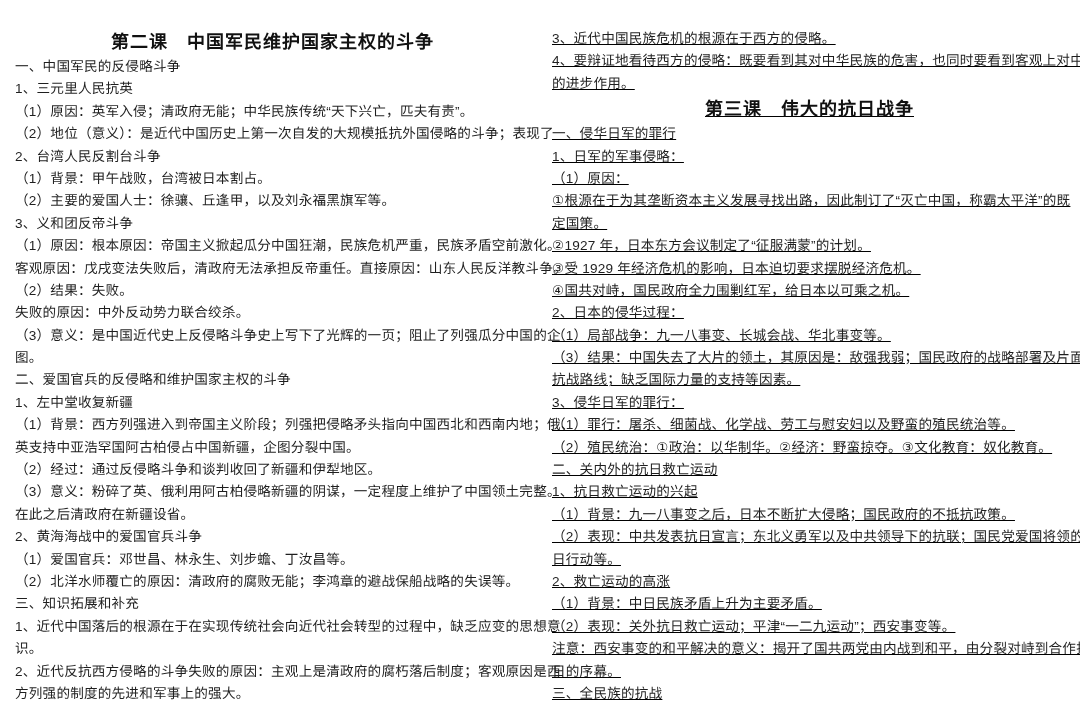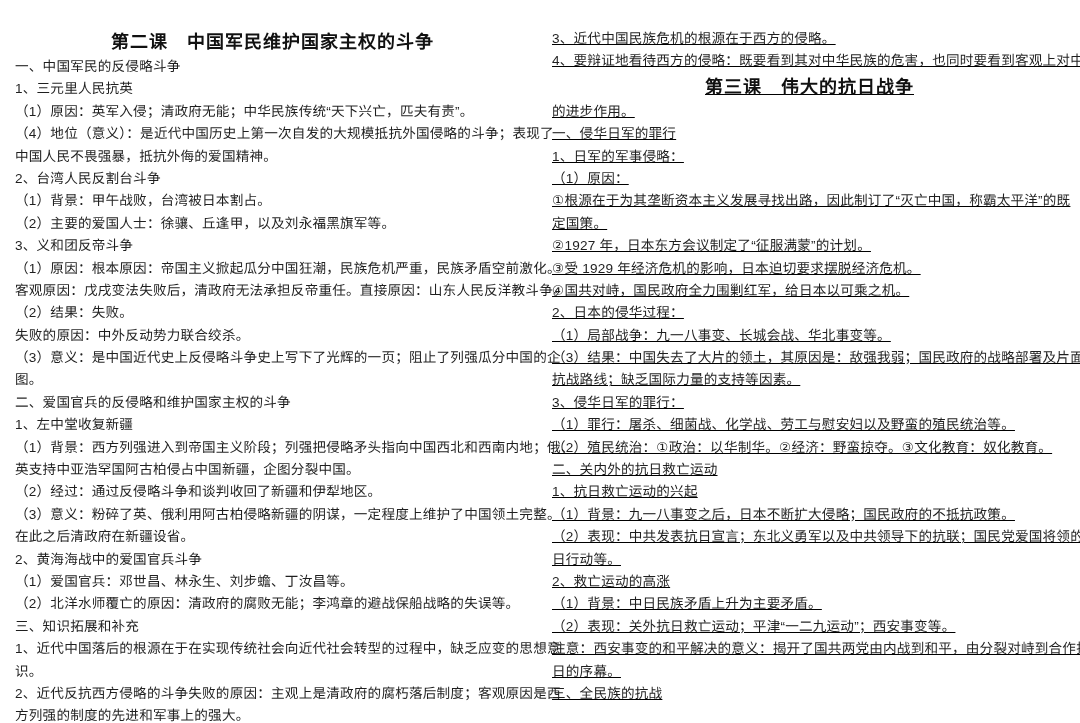--- a/index.html
+++ b/index.html
@@ -47,22 +47,21 @@
 </style>
 </head>
 <body>
 
 <div class="page" style="background: rgb(255, 255, 255);">
   <div class="column column-left">
       <div class="line title-line">第二课　中国军民维护国家主权的斗争</div>
       <div class="line">一、中国军民的反侵略斗争</div>
       <div class="line">1、三元里人民抗英</div>
       <div class="line">（1）原因：英军入侵；清政府无能；中华民族传统“天下兴亡，匹夫有责”。</div>
-      <div class="line">（4）地位（意义）：是近代中国历史上第一次自发的大规模抵抗外国侵略的斗争；表现了</div>
-      <div class="line">中国人民不畏强暴，抵抗外侮的爱国精神。</div>
+      <div class="line">（2）地位（意义）：是近代中国历史上第一次自发的大规模抵抗外国侵略的斗争；表现了</div>
       <div class="line">2、台湾人民反割台斗争</div>
       <div class="line">（1）背景：甲午战败，台湾被日本割占。</div>
       <div class="line">（2）主要的爱国人士：徐骧、丘逢甲，以及刘永福黑旗军等。</div>
       <div class="line">3、义和团反帝斗争</div>
       <div class="line">（1）原因：根本原因：帝国主义掀起瓜分中国狂潮，民族危机严重，民族矛盾空前激化。</div>
       <div class="line">客观原因：戊戌变法失败后，清政府无法承担反帝重任。直接原因：山东人民反洋教斗争。</div>
       <div class="line">（2）结果：失败。</div>
       <div class="line">失败的原因：中外反动势力联合绞杀。</div>
       <div class="line">（3）意义：是中国近代史上反侵略斗争史上写下了光辉的一页；阻止了列强瓜分中国的企</div>
       <div class="line">图。</div>
@@ -78,22 +77,22 @@
       <div class="line">（2）北洋水师覆亡的原因：清政府的腐败无能；李鸿章的避战保船战略的失误等。</div>
       <div class="line">三、知识拓展和补充</div>
       <div class="line">1、近代中国落后的根源在于在实现传统社会向近代社会转型的过程中，缺乏应变的思想意</div>
       <div class="line">识。</div>
       <div class="line">2、近代反抗西方侵略的斗争失败的原因：主观上是清政府的腐朽落后制度；客观原因是西</div>
       <div class="line">方列强的制度的先进和军事上的强大。</div>
     </div>
   <div class="column column-right">
       <div class="line">3、近代中国民族危机的根源在于西方的侵略。</div>
       <div class="line">4、要辩证地看待西方的侵略：既要看到其对中华民族的危害，也同时要看到客观上对中国</div>
+      <div class="line">的进步作用。</div>
       <div class="line title-line">第三课　伟大的抗日战争</div>
-      <div class="line">的进步作用。</div>
       <div class="line">一、侵华日军的罪行</div>
       <div class="line">1、日军的军事侵略：</div>
       <div class="line">（1）原因：</div>
       <div class="line">①根源在于为其垄断资本主义发展寻找出路，因此制订了“灭亡中国，称霸太平洋”的既</div>
       <div class="line">定国策。</div>
       <div class="line">②1927 年，日本东方会议制定了“征服满蒙”的计划。</div>
       <div class="line">③受 1929 年经济危机的影响，日本迫切要求摆脱经济危机。</div>
       <div class="line">④国共对峙，国民政府全力围剿红军，给日本以可乘之机。</div>
       <div class="line">2、日本的侵华过程：</div>
       <div class="line">（1）局部战争：九一八事变、长城会战、华北事变等。</div>

